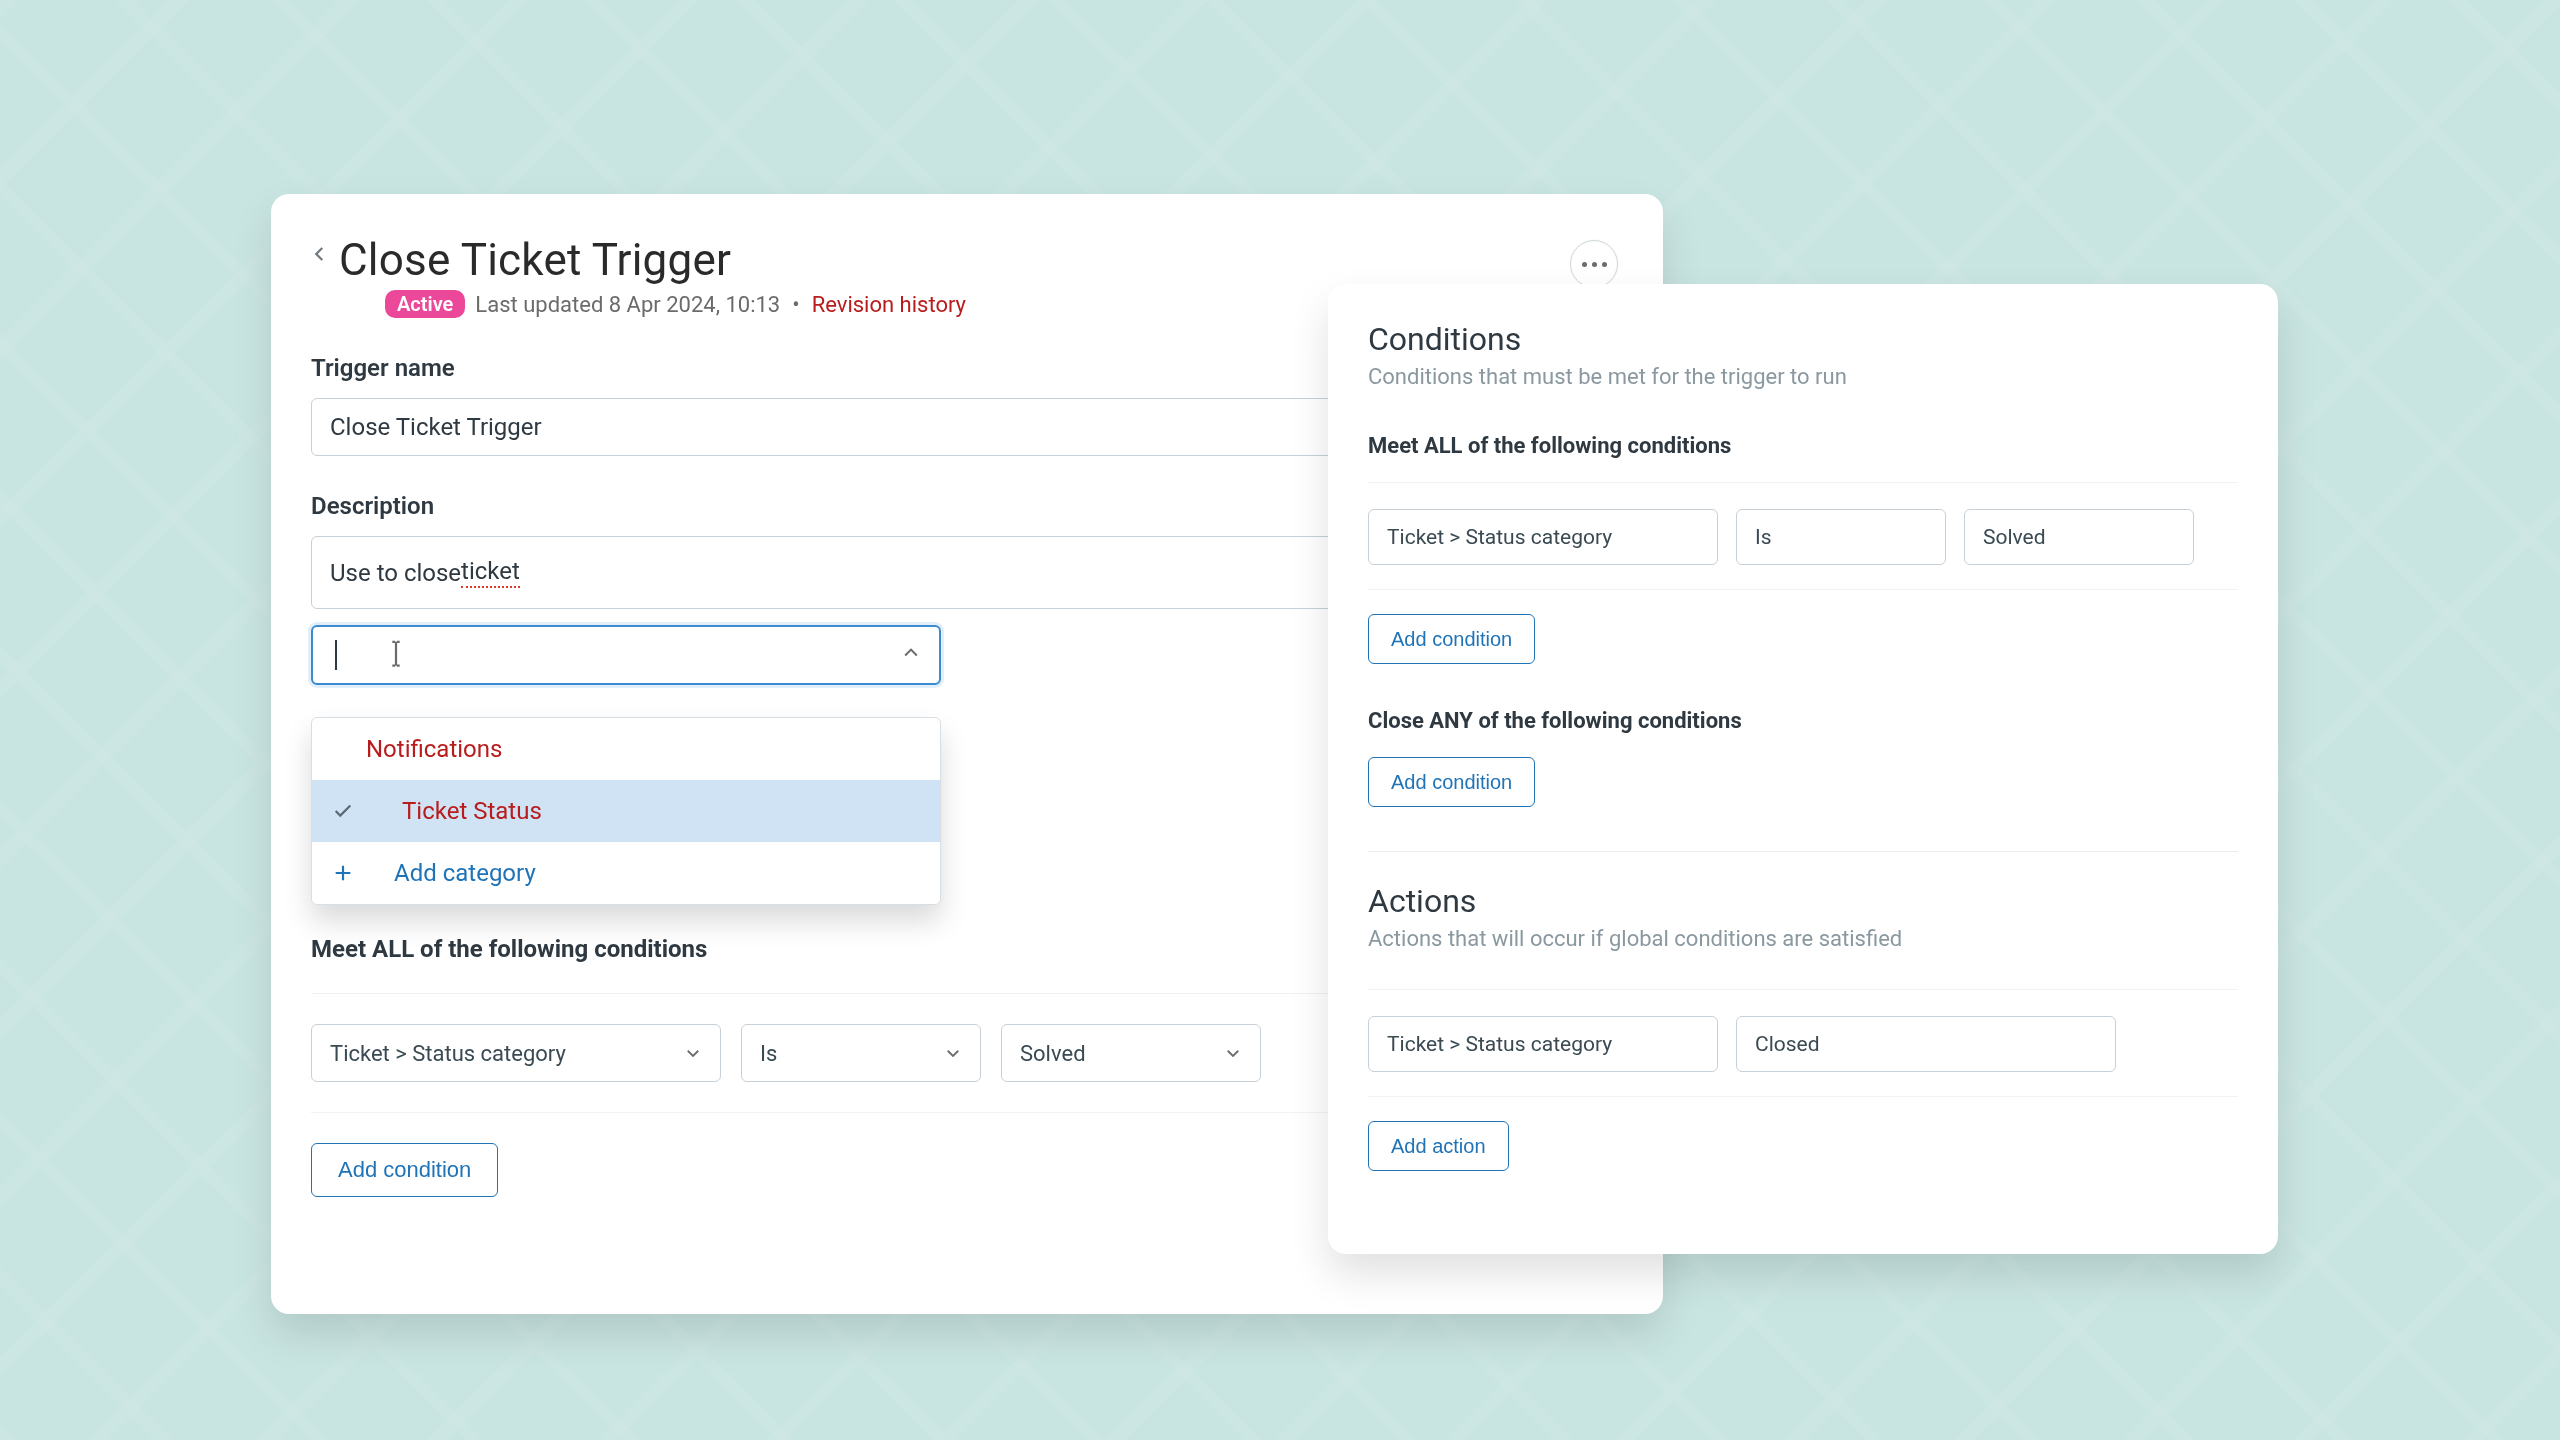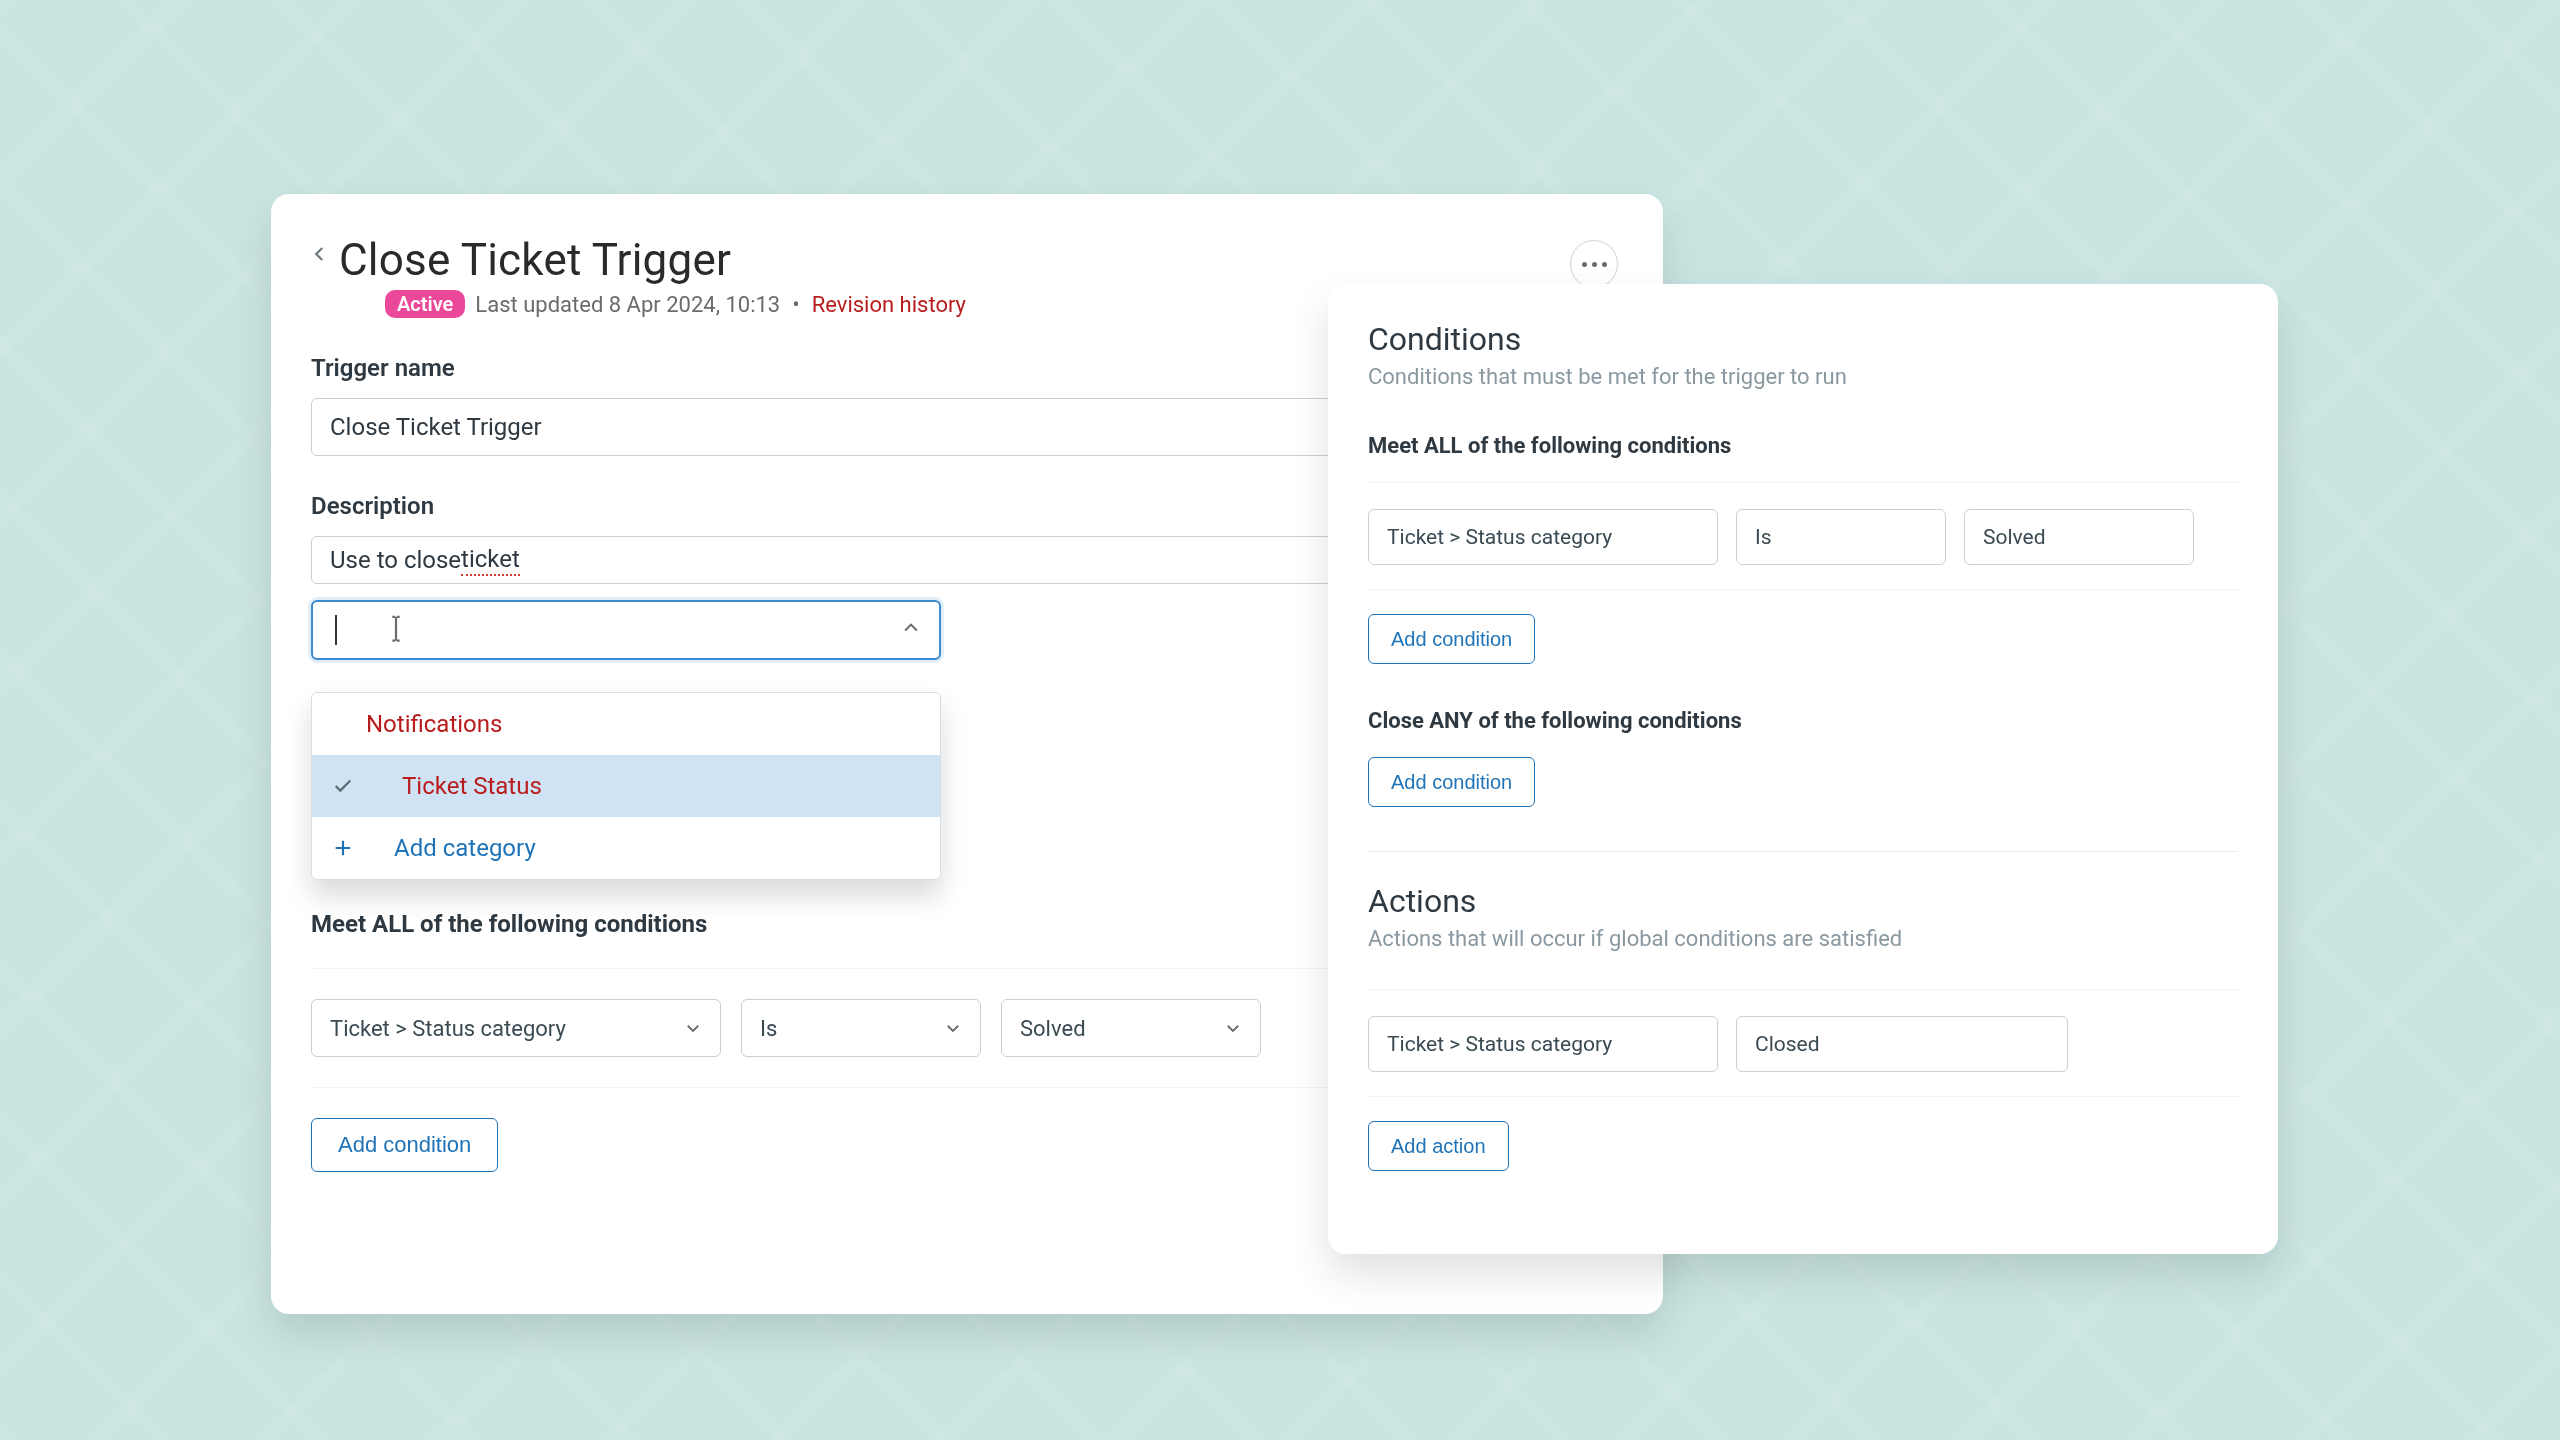--- a/index.html
+++ b/index.html
@@ -60,21 +60,21 @@
   }
   .more-dots { display: flex; gap: 5px; }
   .more-dots span { width: 5px; height: 5px; background: #6b6b6b; border-radius: 50%; display: inline-block; }
 
   .label { color: #2f3941; font-weight: 600; font-size: 24px; margin-top: 36px; }
   .input {
     width: 100%; height: 58px; margin-top: 16px;
     border: 1.5px solid #c7d0d6; border-radius: 6px; padding: 0 18px;
     font-size: 24px; color: #2f3941; background: #fff;
   }
-  .input.textarea { height: 48px; }
+  .input.textarea { height: 73px; }
   .input .spellcheck { border-bottom: 2px dotted #d93a2a; padding-bottom: 1px; }
 
   .category-wrap { position: relative; width: 630px; }
   .combo {
     width: 100%; height: 60px; margin-top: 16px;
     border: 2px solid #3a8bcf; border-radius: 6px;
     display: flex; align-items: center; justify-content: space-between;
     padding: 0 18px; background: #fff;
     box-shadow: 0 0 0 3px rgba(58,139,207,.15);
   }
@@ -290,21 +290,21 @@
     <div class="muted">Actions that will occur if global conditions are satisfied</div>
 
     <div style="height:1px;background:#eef3f6;margin-top:38px;"></div>
     <div class="r-row">
       <div class="r-select wide">
         <span>Ticket &gt; Status category</span>
         <svg width="16" height="16" viewBox="0 0 24 24" fill="none" stroke-width="2.4">
             <path d="M5 9l7 7 7-7"></path>
           </svg>
       </div>
-      <div class="r-select" style="width:332px;">
+      <div class="r-select" style="width:380px;">
         <span>Closed</span>
         <svg width="16" height="16" viewBox="0 0 24 24" fill="none" stroke-width="2.4">
             <path d="M5 9l7 7 7-7"></path>
           </svg>
       </div>
     </div>
     <div style="height:1px;background:#eef3f6;margin-top:24px;"></div>
     <button class="r-btn">Add action</button>
   </div>
 

